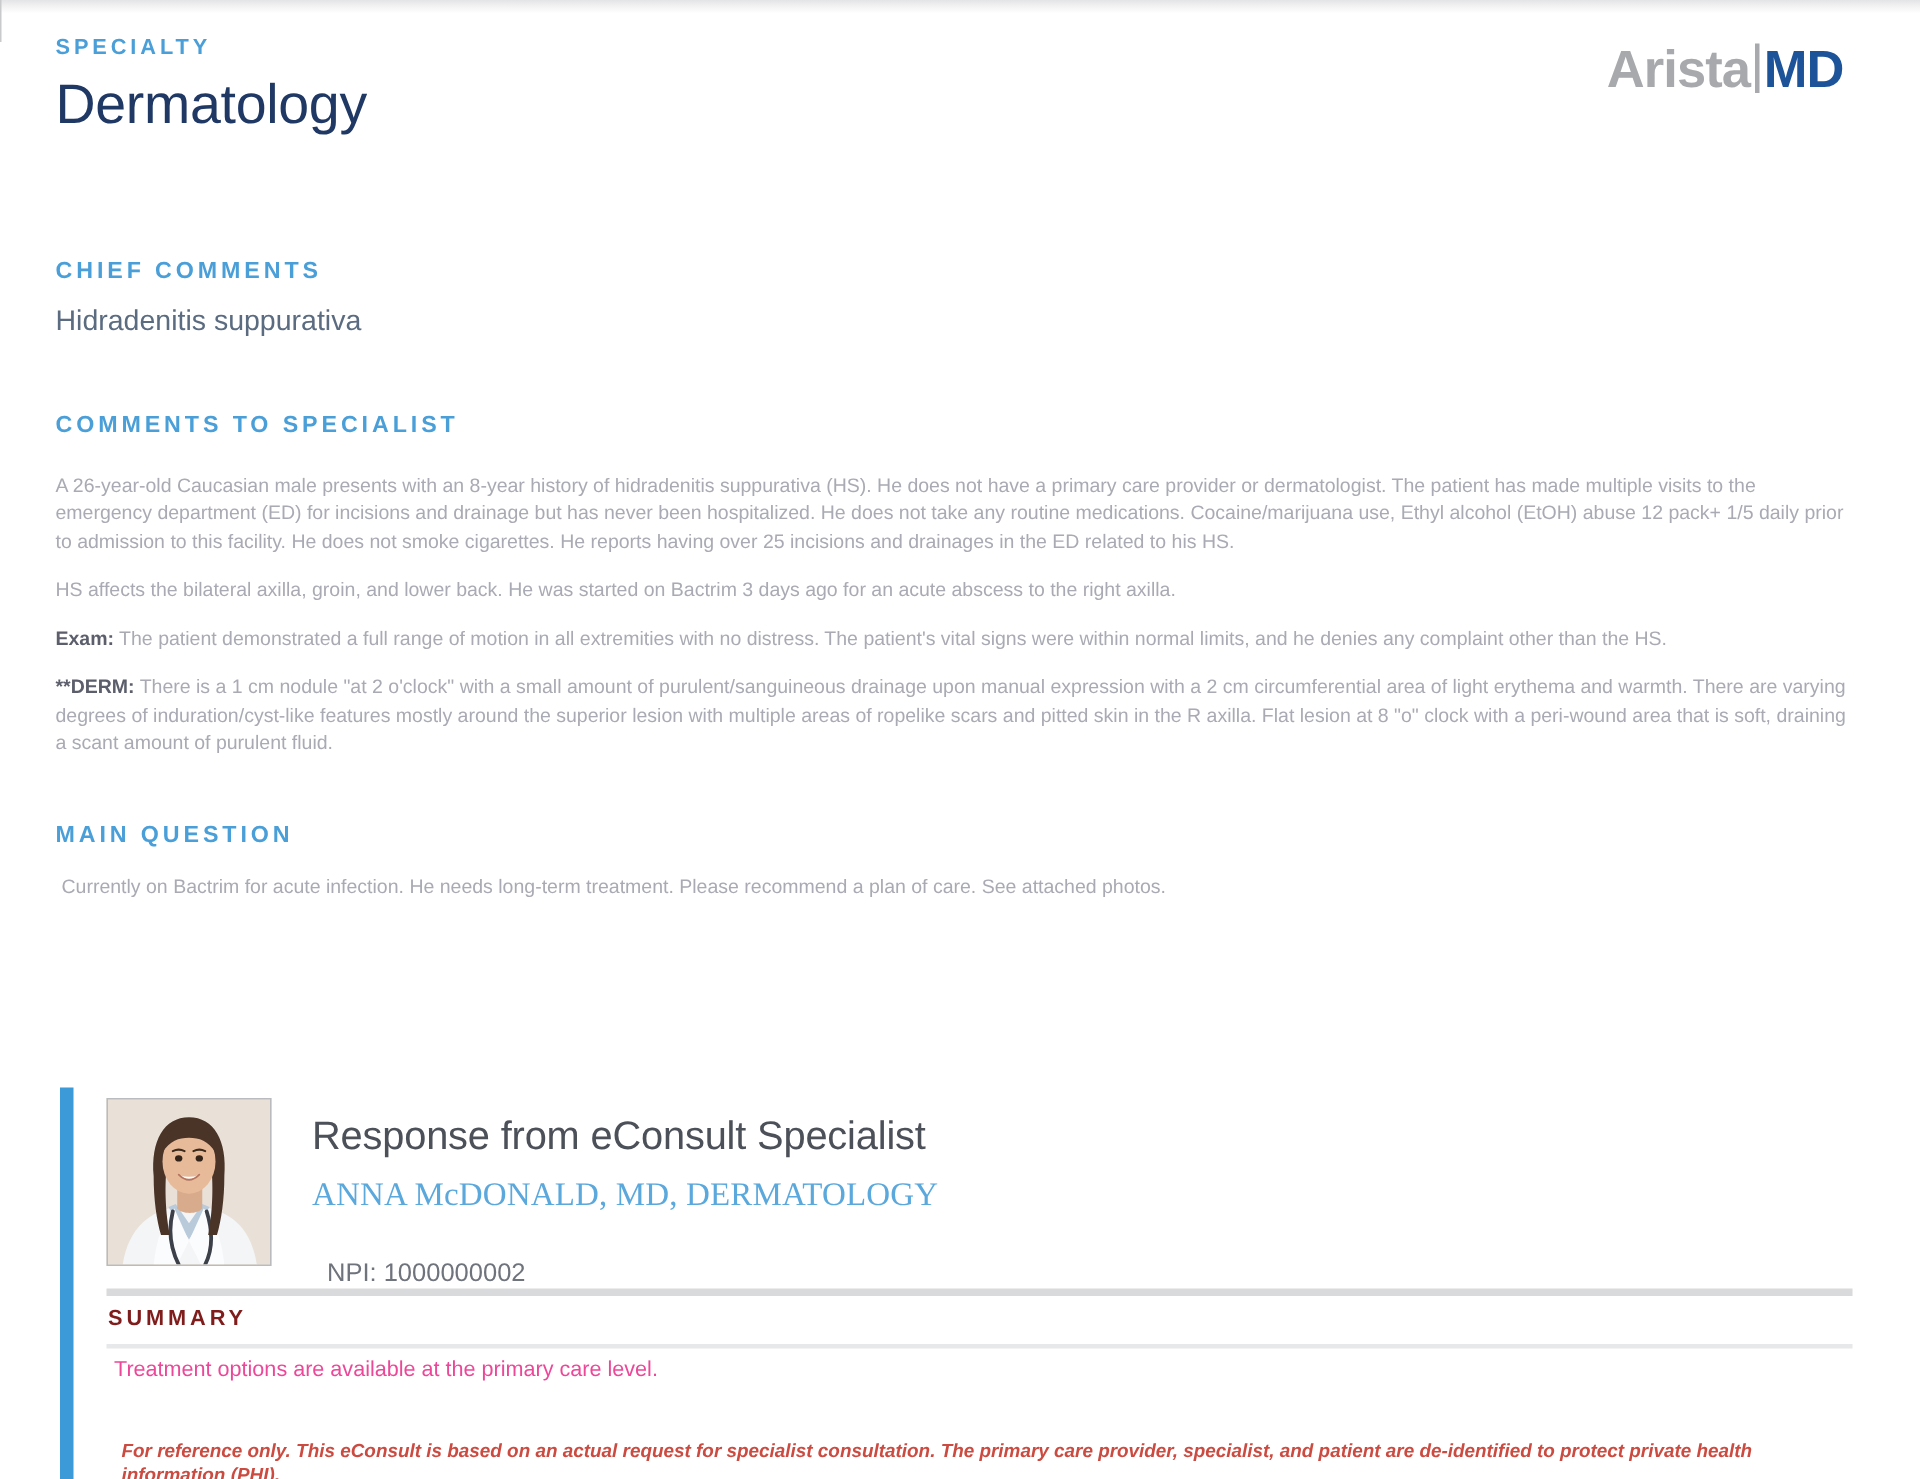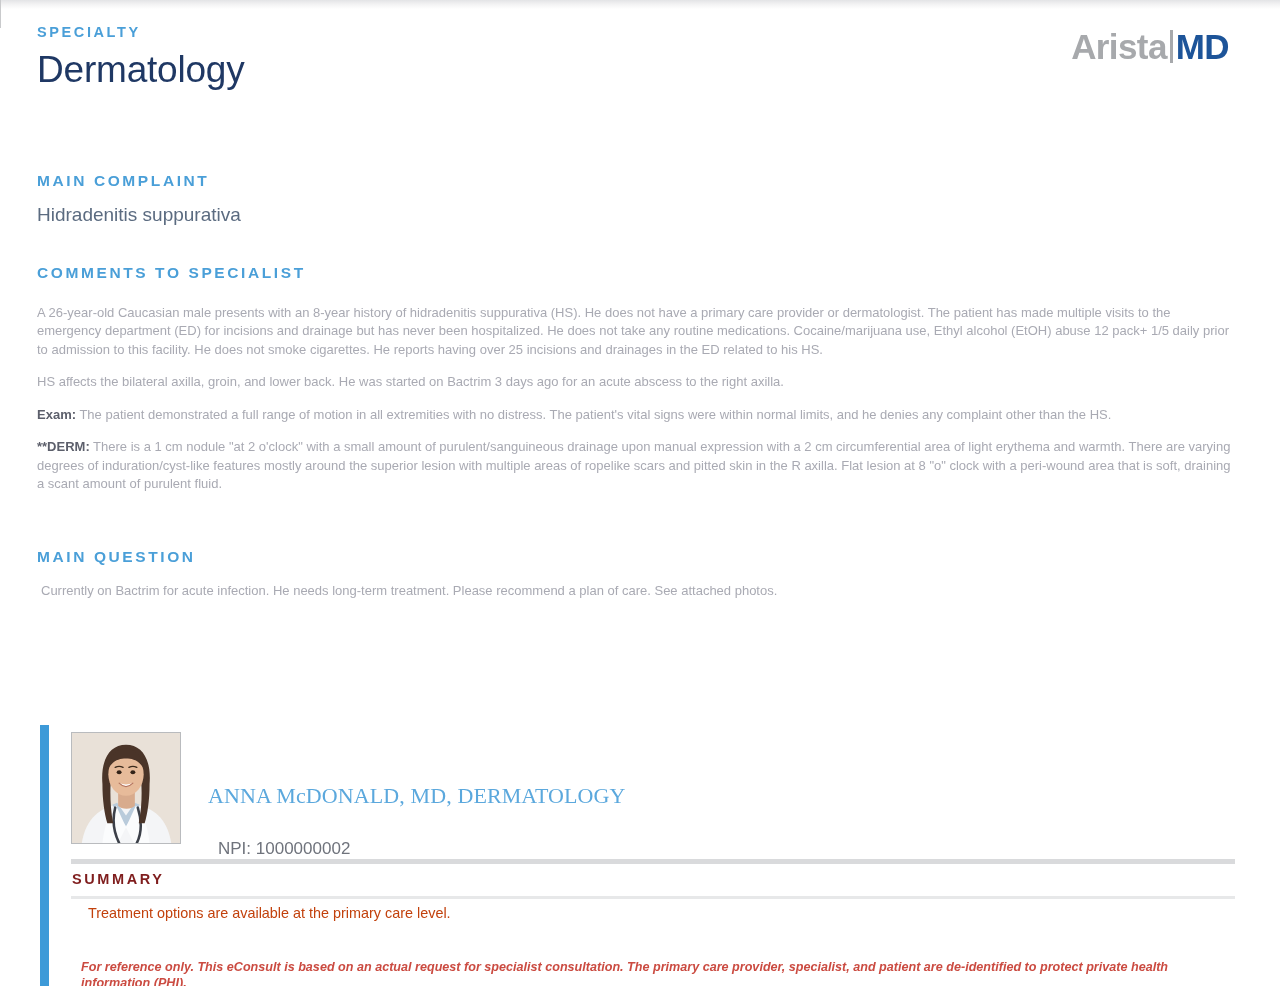--- a/index.html
+++ b/index.html
@@ -83,21 +83,21 @@
   .body-text {
     color: #a9aab3;
     font-size: 13px;
     line-height: 1.42;
   }
   .body-text b { color: #5c5f6b; font-weight: bold; }
 
   #cc-block   { position: absolute; top: 172px; left: 37px; width: 1000px; }
   #cc-value   { color: #5b6b80; font-size: 19px; margin-top: 14px; font-weight: normal; }
 
-  #cts-block  { position: absolute; top: 264px; left: 37px; width: 1200px; }
+  #cts-block  { position: absolute; top: 275px; left: 37px; width: 1200px; }
   #cts-block .para { margin-top: 22px; }
   #cts-block .para + .para { margin-top: 14px; }
 
   #mq-block   { position: absolute; top: 548px; left: 37px; width: 1100px; }
   #mq-text    { margin-top: 16px; padding-left: 4px; }
 
   
   #response {
     position: absolute;
     top: 725px; left: 40px;
@@ -162,23 +162,23 @@
     letter-spacing: 2.6px;
   }
   .rule-thin {
     position: absolute;
     top: 171px; left: 31px;
     width: 1164px; height: 3px;
     background: #e7e8e9;
   }
   #summary-text {
     position: absolute;
-    top: 178px; left: 48px;
+    top: 178px; left: 36px;
     width: 1100px;
-    color: #c2410c;
+    color: #ec4899;
     font-size: 14.4px;
     line-height: 1.42;
   }
 
   #disclaimer {
     position: absolute;
     top: 234px; left: 41px;
     width: 1150px;
     color: #cb4b41;
     font-size: 12.6px;
@@ -198,21 +198,21 @@
   <div class="header">
     <div class="eyebrow">SPECIALTY</div>
     <div class="specialty-name">Dermatology</div>
   </div>
 
   <div class="logo">
     <span class="arista">Arista</span><span class="bar"></span><span class="md">MD</span>
   </div>
 
   <div id="cc-block">
-    <div class="section-head">MAIN COMPLAINT</div>
+    <div class="section-head">CHIEF COMMENTS</div>
     <div id="cc-value">Hidradenitis suppurativa</div>
   </div>
 
   <div id="cts-block">
     <div class="section-head">COMMENTS TO SPECIALIST</div>
 
     <div class="para body-text">A 26-year-old Caucasian male presents with an 8-year history of hidradenitis suppurativa (HS). He does not have a primary care provider or dermatologist.  The patient has made multiple visits to the emergency department (ED) for incisions and drainage but has never been hospitalized. He does not take any routine medications. Cocaine/marijuana use, Ethyl alcohol (EtOH) abuse 12 pack+ 1/5 daily prior to admission to this facility. He does not smoke cigarettes. He reports having over 25 incisions and drainages in the ED related to his HS.</div>
 
     <div class="para body-text">HS affects the bilateral axilla, groin, and lower back. He was started on Bactrim 3 days ago for an acute abscess to the right axilla.</div>
 
@@ -253,20 +253,21 @@
         <ellipse cx="48" cy="40" rx="2.5" ry="2.1" fill="#342318"></ellipse>
         <ellipse cx="62" cy="40" rx="2.5" ry="2.1" fill="#342318"></ellipse>
         <path d="M44 35 Q48 33 52 35" stroke="#3b2a1c" stroke-width="1.4" fill="none" stroke-linecap="round"></path>
         <path d="M58 35 Q62 33 66 35" stroke="#3b2a1c" stroke-width="1.4" fill="none" stroke-linecap="round"></path>
 
         <path d="M48 51 Q55 58 62 51 Q55 54 48 51 Z" fill="#ffffff"></path>
         <path d="M48 51 Q55 58 62 51" stroke="#b5755f" stroke-width="1.2" fill="none" stroke-linecap="round"></path>
       </svg>
     </div>
 
+    <div id="resp-title">Response from eConsult Specialist</div>
     <div id="resp-specialist">ANNA McDONALD, MD, DERMATOLOGY</div>
     <div id="resp-npi">NPI: 1000000002</div>
 
     <div class="rule-thick"></div>
     <div id="summary-head">SUMMARY</div>
     <div class="rule-thin"></div>
     <div id="summary-text">Treatment options are available at the primary care level.</div>
 
     <div id="disclaimer">For reference only. This eConsult is based on an actual request for specialist consultation. The primary care provider, specialist, and patient are de-identified to protect private health information (PHI).</div>
   </div>

